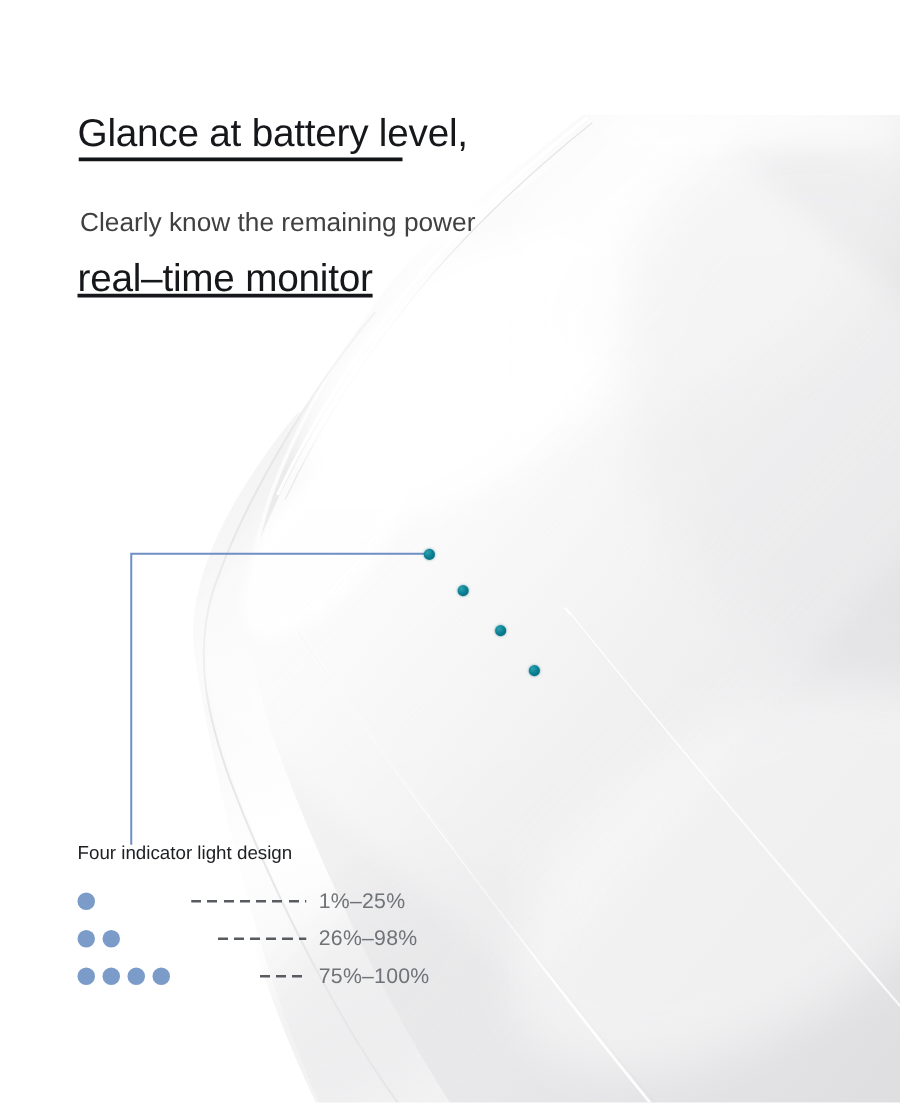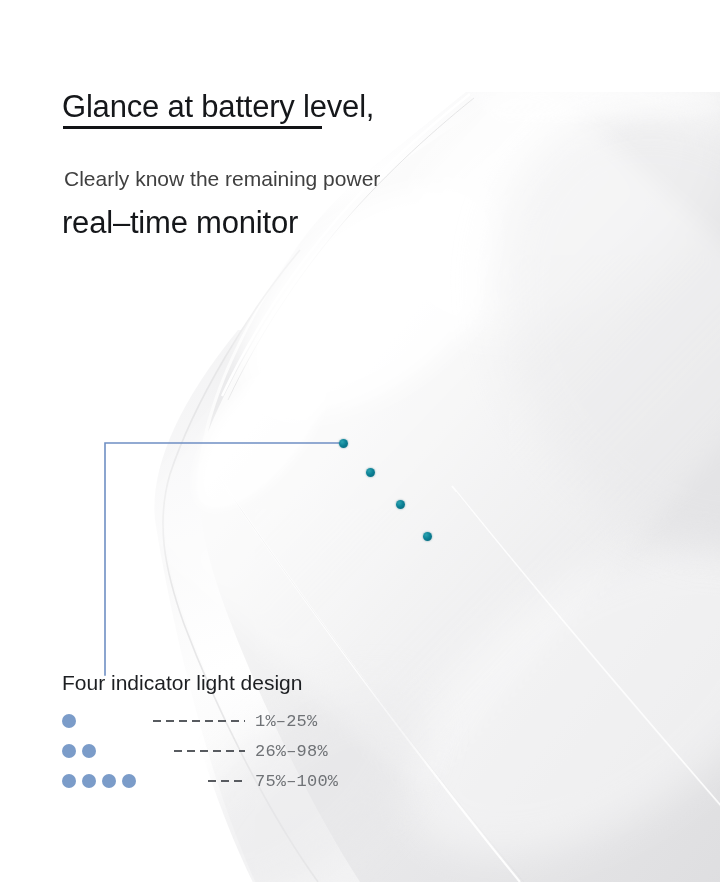--- a/index.html
+++ b/index.html
@@ -19,21 +19,21 @@
   }
   #product-photo svg{ display:block; width:720px; height:882px; }
 
   
   #headline{
     position:absolute; left:62px; top:20px; z-index:5;
     font-size:31px; line-height:58px; font-weight:400;
     color:#15171a; letter-spacing:-0.2px; white-space:pre-line;
   }
   #headline .line1{ display:block; }
-  #headline .line2{ display:inline-block; position:relative; }
+  #headline .line2{ display:inline-block; position:relative;text-decoration:underline; }
   #title-underline{
     position:absolute; left:63px; top:126px; width:259px; height:3px;
     background:#111316; z-index:6;
   }
   #subtitle{
     position:absolute; left:64px; top:164px; z-index:5;
     font-size:21px; line-height:30px; font-weight:400; color:#404040;
     letter-spacing:0px;
   }
 
@@ -46,25 +46,25 @@
   .led{
     position:absolute; width:9px; height:9px; border-radius:50%;
     background:radial-gradient(circle at 35% 32%, #2aa3b0 0%, #0b7f94 46%, #046478 100%);
     box-shadow:0 0 2px rgba(4,90,110,.55);
     z-index:6;
   }
 
   
   #legend{ position:absolute; left:62px; top:668px; z-index:7; }
   #legend-title{
-    font-size:21px; line-height:30px; font-weight:400; color:#1d1f22;
+    font-size:15px; line-height:30px; font-weight:400; color:#1d1f22;
     letter-spacing:0px; margin-bottom:8px;
   }
   .legend-row{
-    display:flex; align-items:center; height:30px;font-family:Liberation Mono, monospace;
+    display:flex; align-items:center; height:30px;
   }
   .dots{
     width:88px; flex:0 0 88px; display:flex; align-items:center; gap:6px;
   }
   .dot{
     width:14px; height:14px; border-radius:50%;
     background:#7b9cc9; flex:0 0 14px;
   }
   .dash-wrap{
     flex:0 0 105px; display:flex; justify-content:flex-end;

